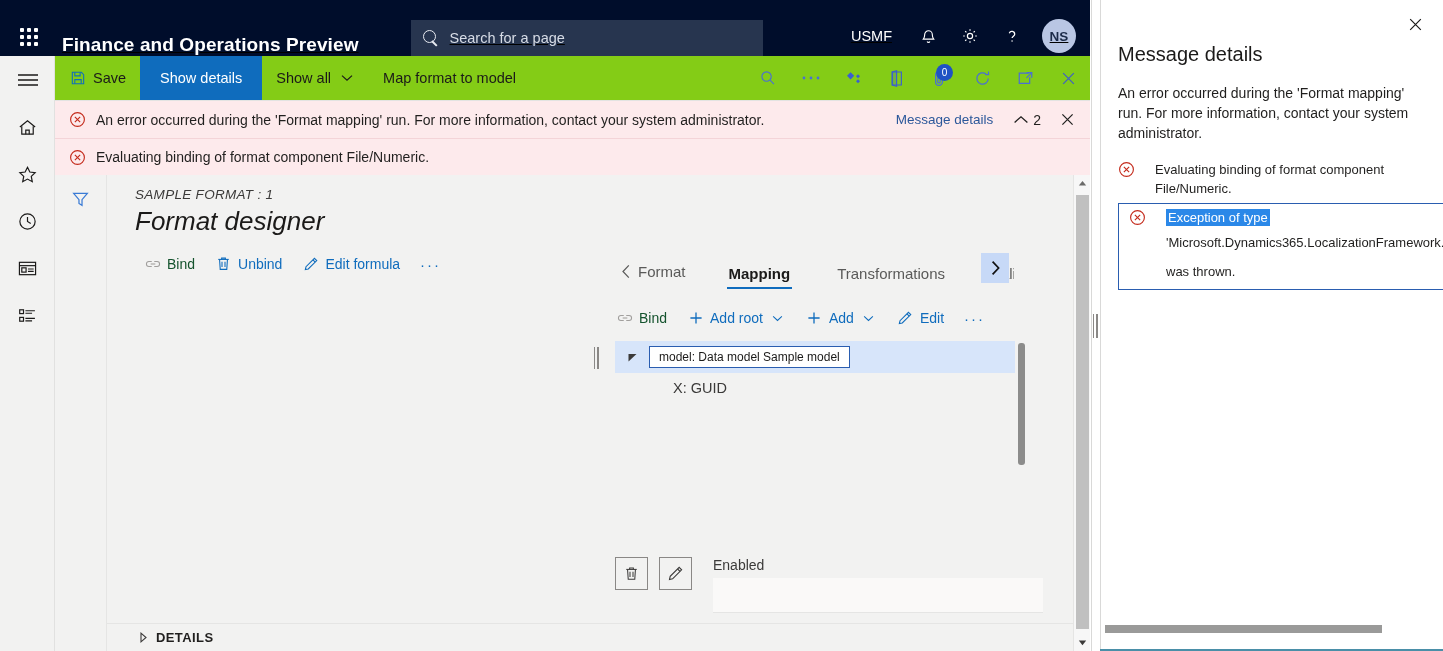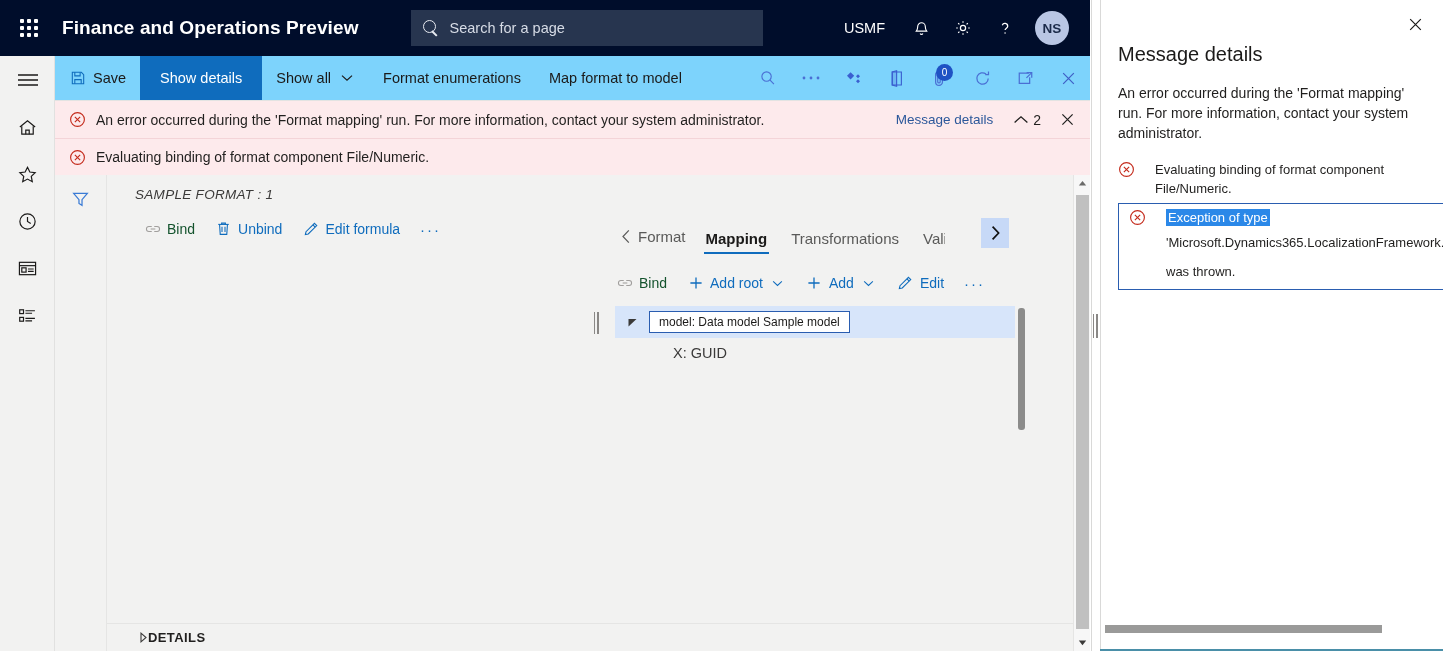--- a/index.html
+++ b/index.html
@@ -9,22 +9,22 @@
     background: #ffffff;
     overflow: hidden;
   }
   .root { position: relative; width: 1443px; height: 651px; display: flex; }
 
   
   .app { position: relative; width: 1090px; height: 651px; background: #f2f2f1; overflow: hidden; }
 
   
   .topnav {
-    height: 56px; background: #000d2b; display: flex; align-items: center;
-    padding: 0 21px 0 10px; position: relative; z-index: 5;
+    height: 56px; background: #000d2b; display: flex; align-items: flex-end;
+    padding: 0 14px 0 10px; position: relative; z-index: 5; text-decoration: underline;
   }
   .waffle { width: 38px; height: 38px; display: flex; align-items: center; justify-content: center; cursor: pointer; }
   .waffle-grid { display: grid; grid-template-columns: repeat(3, 4px); grid-template-rows: repeat(3, 4px); gap: 3px; }
   .waffle-grid i { width: 4px; height: 4px; background: #ffffff; display: block; border-radius: 1px; }
   .brand { color: #ffffff; font-size: 19px; font-weight: bold; margin-left: 14px; letter-spacing: .1px; white-space: nowrap; }
   .searchbox {
     width: 352px; height: 36px; background: #27354f; margin-left: 52px;
     display: flex; align-items: center; padding: 0 12px; cursor: text;
   }
   .searchbox .mag { width: 17px; height: 17px; position: relative; flex: none; margin-right: 10px; }
@@ -50,21 +50,21 @@
   .rail {
     position: absolute; left: 0; top: 56px; width: 55px; height: 595px;
     background: #f2f2f1; border-right: 1px solid #e1e1e0; z-index: 3;
   }
   .rail-btn { width: 55px; height: 47px; display: flex; align-items: center; justify-content: center; cursor: pointer; color: #1b1a19; }
   .rail-btn:first-child { height: 48px; }
 
   
   .actionpane {
     position: absolute; left: 55px; top: 56px; width: 1035px; height: 45px;
-    background: #7dd3fc; border-bottom: 1px solid #e3e3e2; display: flex; align-items: stretch;
+    background: #84cc16; border-bottom: 1px solid #e3e3e2; display: flex; align-items: stretch;
     z-index: 2;
   }
   .act {
     display: flex; align-items: center; gap: 7px; padding: 0 14px; font-size: 14.5px;
     color: #1b1a19; cursor: pointer; white-space: nowrap;
   }
   .act.primary { background: #0f6cbd; color: #ffffff; font-weight: normal; padding: 0 20px; }
   .act-ico { width: 17px; height: 17px; display: inline-flex; align-items: center; justify-content: center; flex: none; }
   .act-icons { margin-left: auto; display: flex; align-items: center; }
   .ibtn { width: 43px; height: 44px; display: flex; align-items: center; justify-content: center; cursor: pointer; position: relative; color: #4a6fd4; }
@@ -107,21 +107,21 @@
   .mt.disabled { color: #14532d; cursor: default; }
   .mt .dots { color: #0f6cbd; letter-spacing: 2px; font-size: 15px; }
 
   .bindrow {
     margin-top: 12px; width: 447px; height: 32px; background: #cfe0f8;
     display: flex; align-items: center; padding-left: 42px; font-size: 14.5px; color: #1b1a19;
     cursor: pointer;
   }
 
   
-  .tabstrip { display: flex; align-items: flex-end; height: 42px; position: relative; }
+  .tabstrip { display: flex; align-items: flex-end; height: 42px; position: relative; gap: 23px; }
   .tab-back { display: flex; align-items: center; gap: 7px; padding: 0 8px 9px 14px; color: #5a5a59; font-size: 15px; cursor: pointer; }
   .tab { padding: 0 12px 7px 12px; font-size: 15px; color: #5a5a59; cursor: pointer; position: relative; white-space: nowrap; }
   .tab.active { color: #1b1a19; font-weight: bold; }
   .tab.active::after { content: ""; position: absolute; left: 10px; right: 10px; bottom: 0; height: 2.5px; background: #0f6cbd; }
   .tab.clipped { max-width: 34px; overflow: hidden; }
   .tab-next {
     position: absolute; right: 28px; bottom: 6px; width: 28px; height: 30px; background: #c7d9f7;
     display: flex; align-items: center; justify-content: center; cursor: pointer;
   }
 
@@ -140,21 +140,21 @@
   .tree-sb { position: absolute; right: 0px; top: 2px; width: 7px; height: 122px; background: #8c8c8b; border-radius: 3px; cursor: pointer; }
 
   .bottom-tools { position: absolute; left: 8px; top: 310px; display: flex; align-items: flex-start; gap: 11px; }
   .sqbtn { width: 33px; height: 33px; border: 1px solid #8a8886; background: #f2f2f1; display: flex; align-items: center; justify-content: center; cursor: pointer; }
   .field-wrap { margin-left: 10px; }
   .field-label { font-size: 14px; color: #3b3a39; margin-bottom: 5px; }
   .field-input { width: 330px; height: 35px; background: #faf9f8; border: none; border-bottom: 1px solid #e5e5e4; cursor: text; }
 
   .details-bar {
     position: absolute; left: 0; right: 16px; bottom: 0; height: 28px; border-top: 1px solid #e5e5e4;
-    display: flex; align-items: center; padding-left: 32px; gap: 0; cursor: pointer;
+    display: flex; align-items: center; padding-left: 32px; gap: 8px; cursor: pointer;
   }
   .details-bar .lbl { font-size: 13px; font-weight: bold; color: #201f1e; letter-spacing: .4px; }
 
   
   .vscroll { position: absolute; right: 0; top: 175px; width: 17px; height: 476px; background: #f7f7f7; border-left: 1px solid #e5e5e4; z-index: 4; }
   .vscroll .arw { width: 17px; height: 17px; display: flex; align-items: center; justify-content: center; cursor: pointer; }
   .vscroll .thumb { position: absolute; left: 2px; top: 20px; width: 13px; height: 434px; background: #c0c0c0; cursor: pointer; }
 
   
   .outer-split { width: 10px; height: 651px; background: #ffffff; display: flex; align-items: center; justify-content: center; position: relative; }
@@ -293,21 +293,20 @@
 
       <div class="act">
         <span>Show all</span>
         <span class="act-ico">
           <svg width="12" height="8" viewBox="0 0 12 8" fill="none" stroke="#1b1a19" stroke-width="1.2">
               <path d="M1 1.6L6 6.2l5-4.6"></path>
             </svg>
         </span>
       </div>
 
-      <div class="act">Format enumerations</div>
       <div class="act">Map format to model</div>
 
       <div class="act-icons">
         <div class="ibtn">
           <svg width="18" height="18" viewBox="0 0 20 20" fill="none" stroke="#4a6fd4" stroke-width="1.25">
             <circle cx="8.4" cy="8.4" r="5.2"></circle>
               <path d="M12.3 12.4l4.3 4.4"></path>
           </svg>
         </div>
         <div class="ibtn">
@@ -397,20 +396,21 @@
           <svg width="19" height="19" viewBox="0 0 20 20" fill="none" stroke="#3a7bd5" stroke-width="1.3">
             <path d="M2.8 3.6h14.4l-5.6 6.6v6l-3.2-2v-4z"></path>
           </svg>
         </div>
       </div>
 
       <div class="content">
 
         <div class="page-head">
           <div class="eyebrow">SAMPLE FORMAT : 1</div>
+          <div class="page-title">Format designer</div>
         </div>
 
         <div class="panes">
 
           <div class="pane-left">
             <div class="minitoolbar">
               <div class="mt disabled">
                 <span class="act-ico">
                   <svg width="16" height="12" viewBox="0 0 18 12" fill="none" stroke="#a19f9d" stroke-width="1.2">
                     <path d="M7.6 3.2H4.4a2.8 2.8 0 000 5.6h3.2"></path>
@@ -539,20 +539,40 @@
                         <path d="M1.5 2h8L1.5 9.5z"></path>
                       </svg>
                   </span>
                   <span class="tree-node-sel">model: Data model Sample model</span>
                 </div>
                 <div class="tree-child">X: GUID</div>
                 <div class="tree-sb"></div>
               </div>
             </div>
 
+            <div class="bottom-tools">
+              <div class="sqbtn">
+                <svg width="15" height="16" viewBox="0 0 16 17" fill="none" stroke="#3b3a39" stroke-width="1.1">
+                  <path d="M2.4 3.6h11.2"></path>
+                    <path d="M6 3.6V2.2h4v1.4"></path>
+                    <path d="M3.8 3.6l.7 10.6h7l.7-10.6"></path>
+                    <path d="M6.4 6.2v5.6M9.6 6.2v5.6"></path>
+                </svg>
+              </div>
+              <div class="sqbtn">
+                <svg width="17" height="17" viewBox="0 0 17 17" fill="none" stroke="#3b3a39" stroke-width="1.1">
+                  <path d="M12.2 2.4l2.4 2.4-9 9-3.1.7.7-3.1z"></path>
+                    <path d="M10.6 4l2.4 2.4"></path>
+                </svg>
+              </div>
+              <div class="field-wrap">
+                <div class="field-label">Enabled</div>
+                <div class="field-input"></div>
+              </div>
+            </div>
 
           </div>
         </div>
 
         <div class="details-bar">
           <span>
             <svg width="9" height="11" viewBox="0 0 9 11" fill="none" stroke="#3b3a39" stroke-width="1.1">
                 <path d="M2 1.2l5 4.3-5 4.3z"></path>
               </svg>
           </span>

